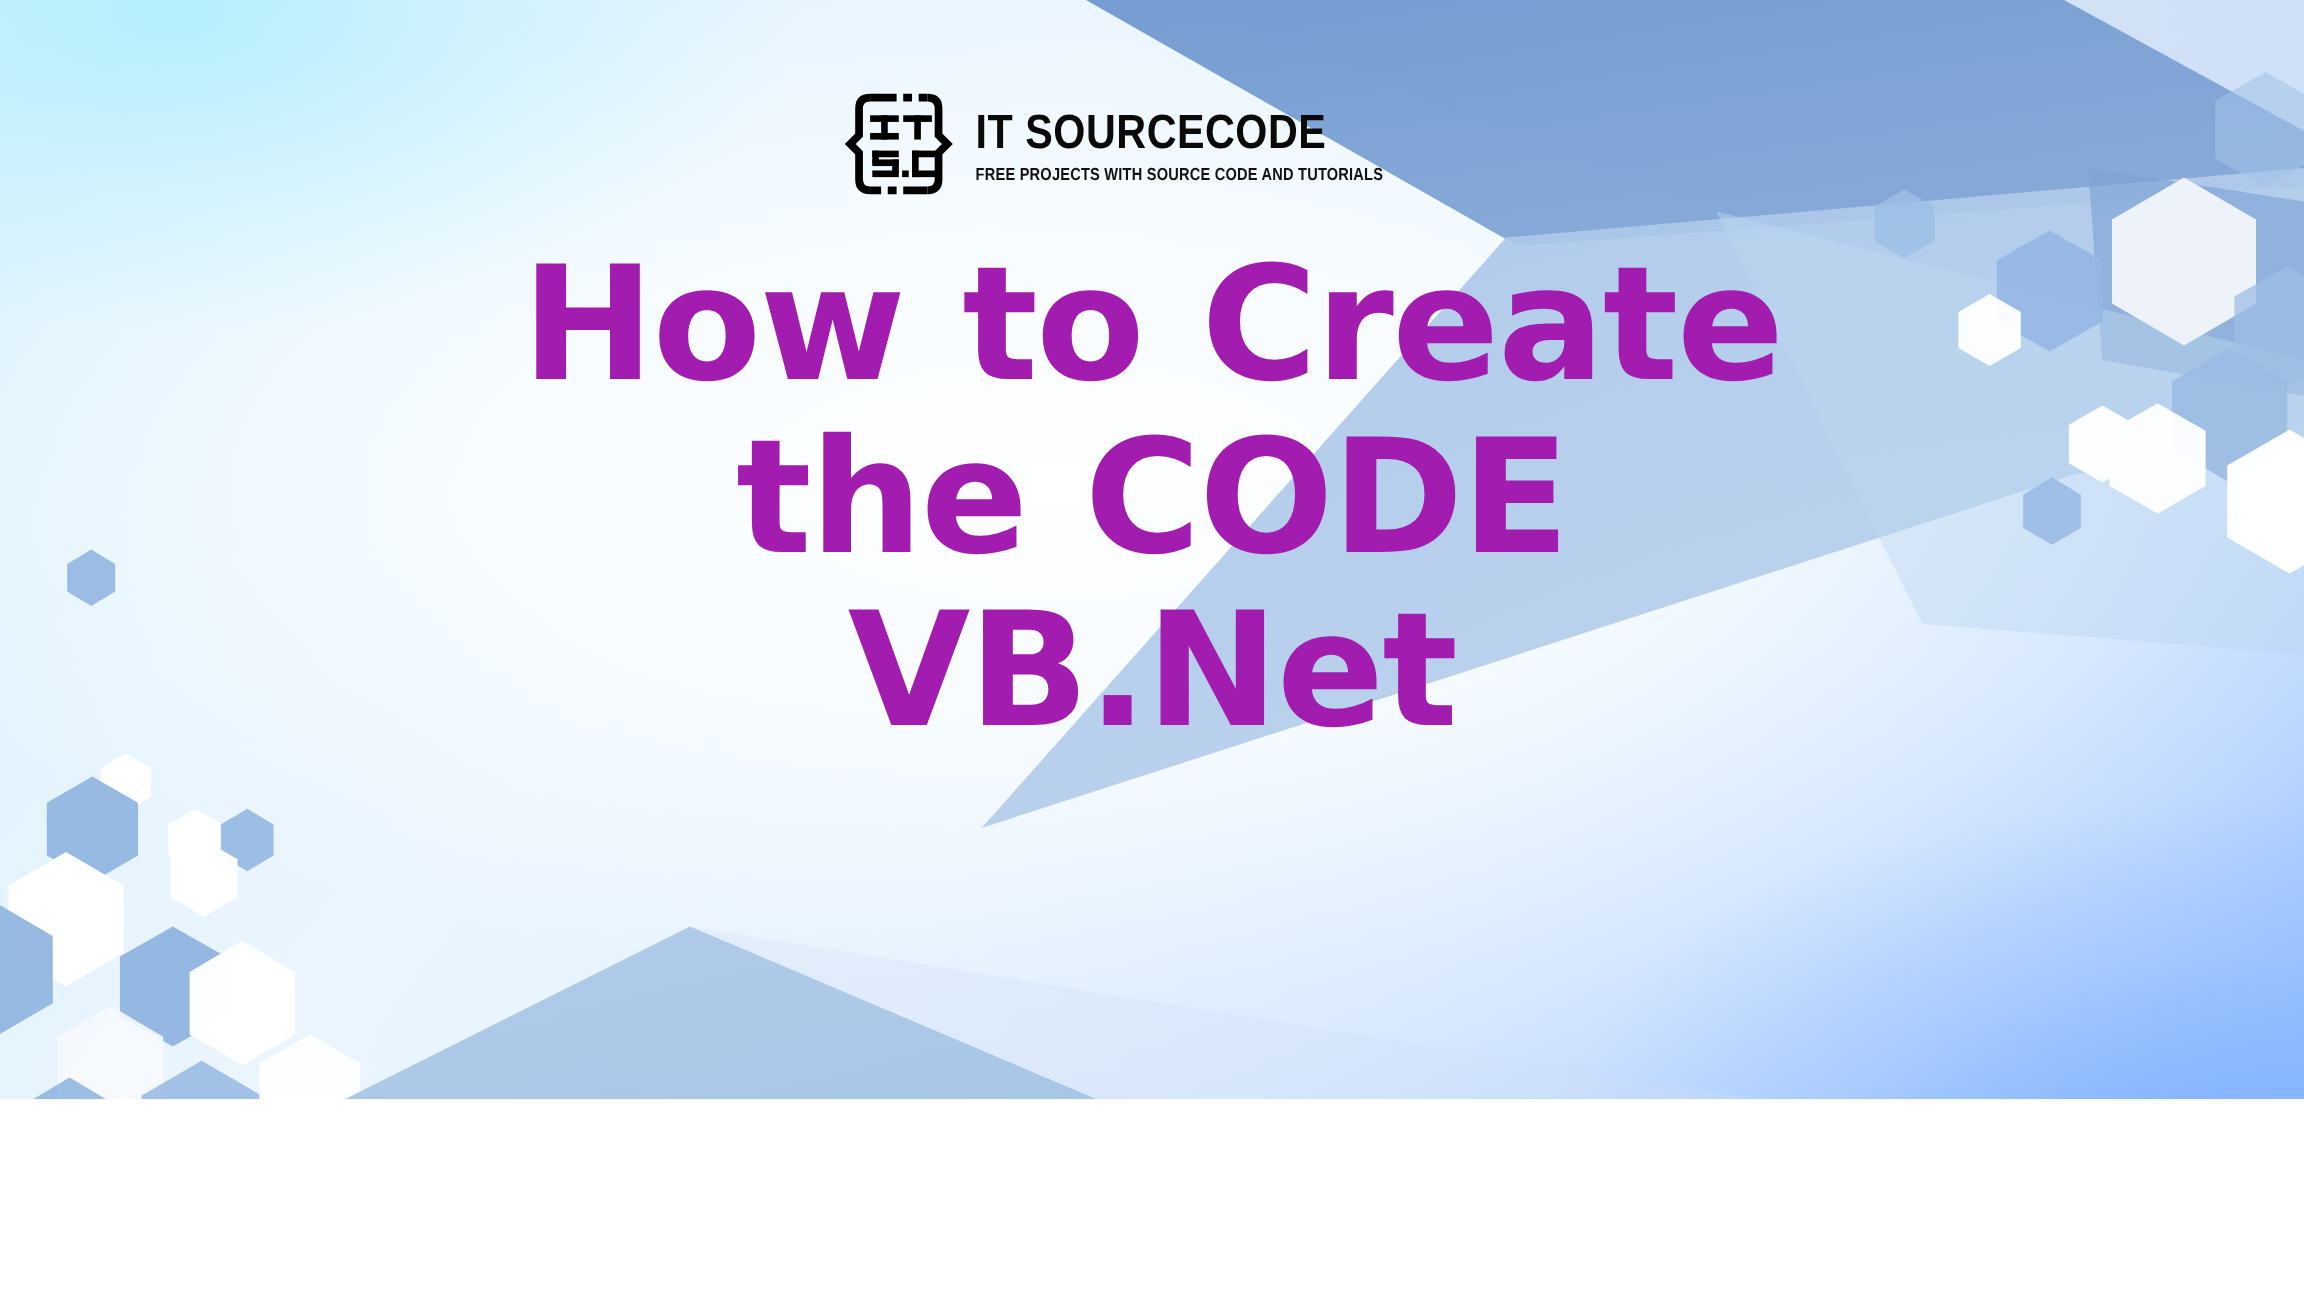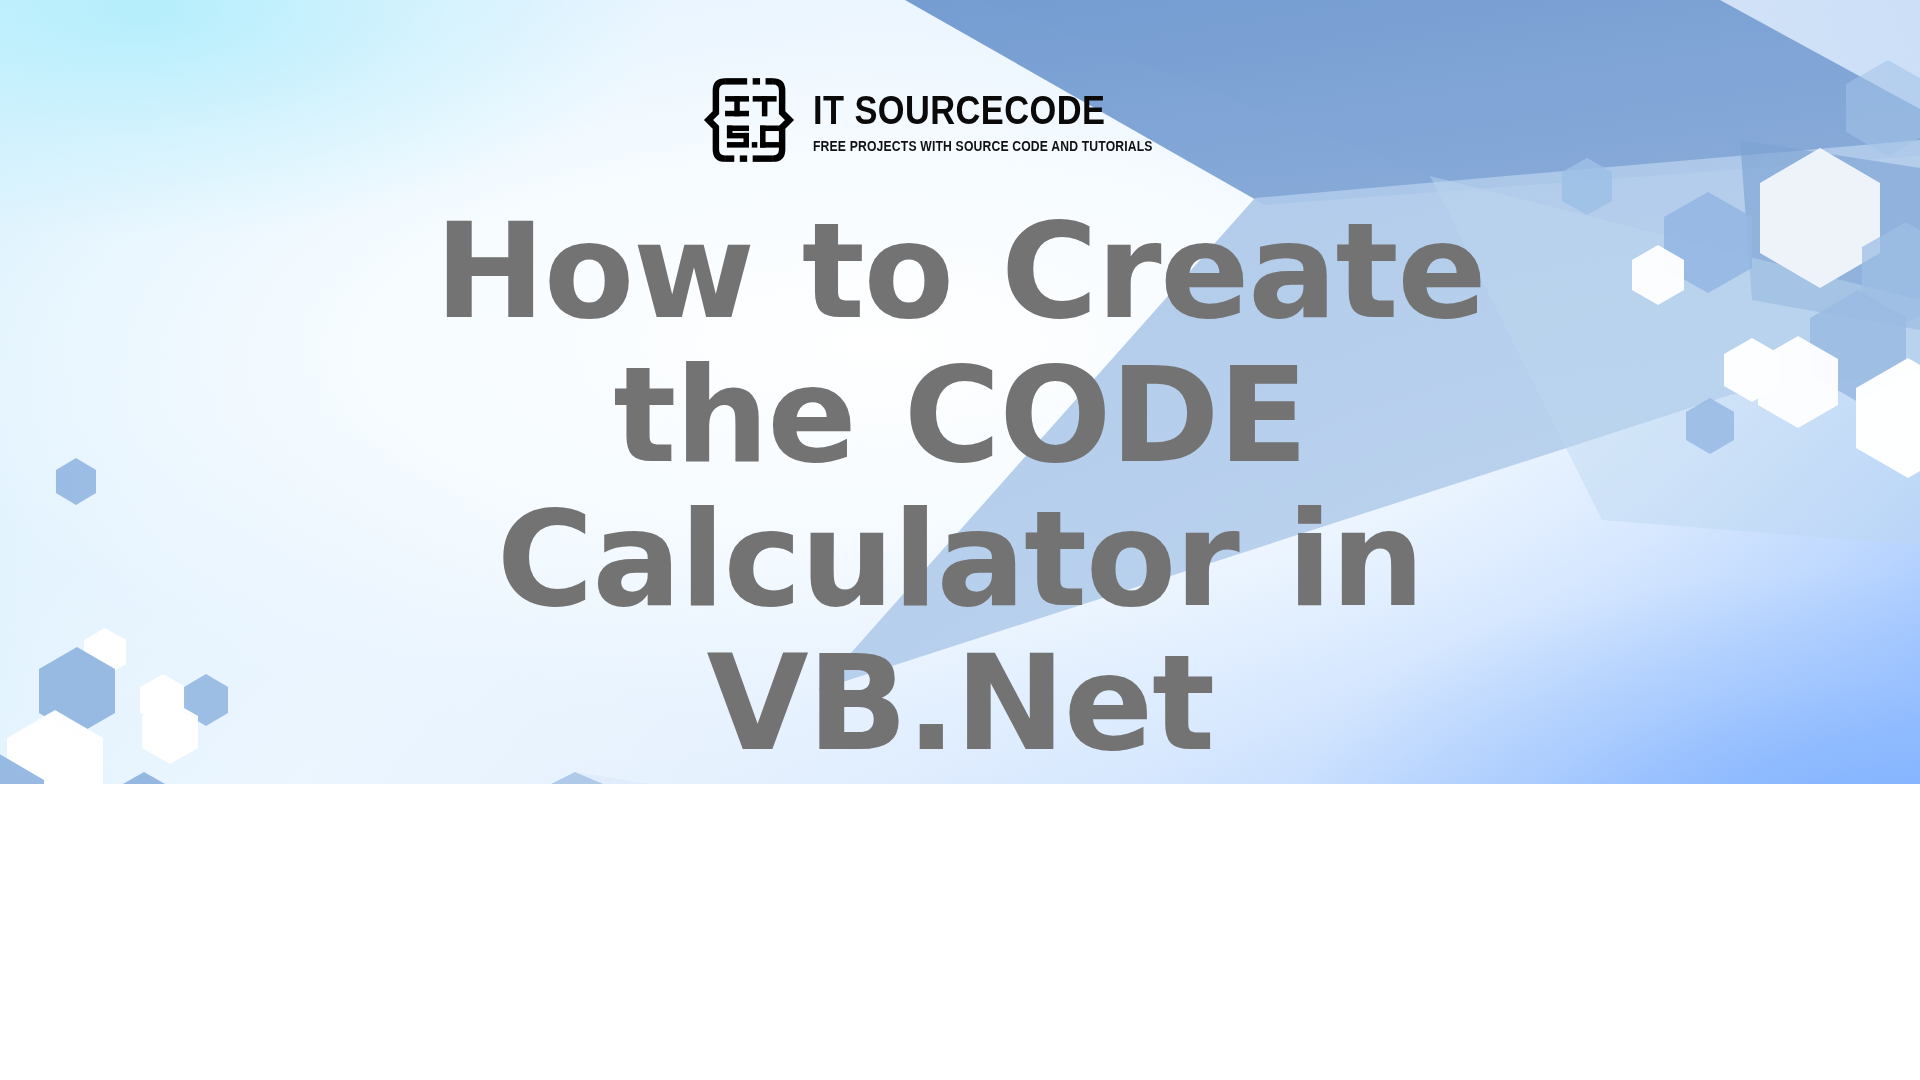--- a/index.html
+++ b/index.html
@@ -4,21 +4,21 @@
 <title>IT Sourcecode Banner</title>
 <style>
   html, body {
     margin: 0;
     padding: 0;
     background: #ffffff;
   }
   #stage {
     position: relative;
     width: 1920px;
-    height: 784px;
+    height: 916px;
     overflow: hidden;
     font-family: "Liberation Sans", sans-serif;
     background: #dff2fd;
   }
 
   
   .bg-base {
     position: absolute;
     inset: 0;
     background:
@@ -117,21 +117,21 @@
     transform: scaleX(0.84);
     transform-origin: left center;
     white-space: nowrap;
   }
 
   
   .headline {
     margin-top: 34px;
     width: 1180px;
     text-align: center;
-    color: #737373;
+    color: #a21caf;
     font-family: "DejaVu Sans", "Liberation Sans", sans-serif;
     font-weight: 700;
     font-size: 132px;
     line-height: 1.09;
     letter-spacing: -1.5px;
     word-spacing: 4px;
   }
   .headline .ln {
     display: block;
   }
@@ -276,18 +276,17 @@
 
       <div class="logo-words">
         <div class="logo-name">IT SOURCECODE</div>
         <div class="logo-tagline">FREE PROJECTS WITH SOURCE CODE AND TUTORIALS</div>
       </div>
     </div>
 
     <h1 class="headline">
       <span class="ln">How to Create</span>
       <span class="ln">the CODE</span>
-      <span class="ln">Calculator in</span>
       <span class="ln">VB.Net</span>
     </h1>
 
   </div>
 </div>
 
 </body></html>

